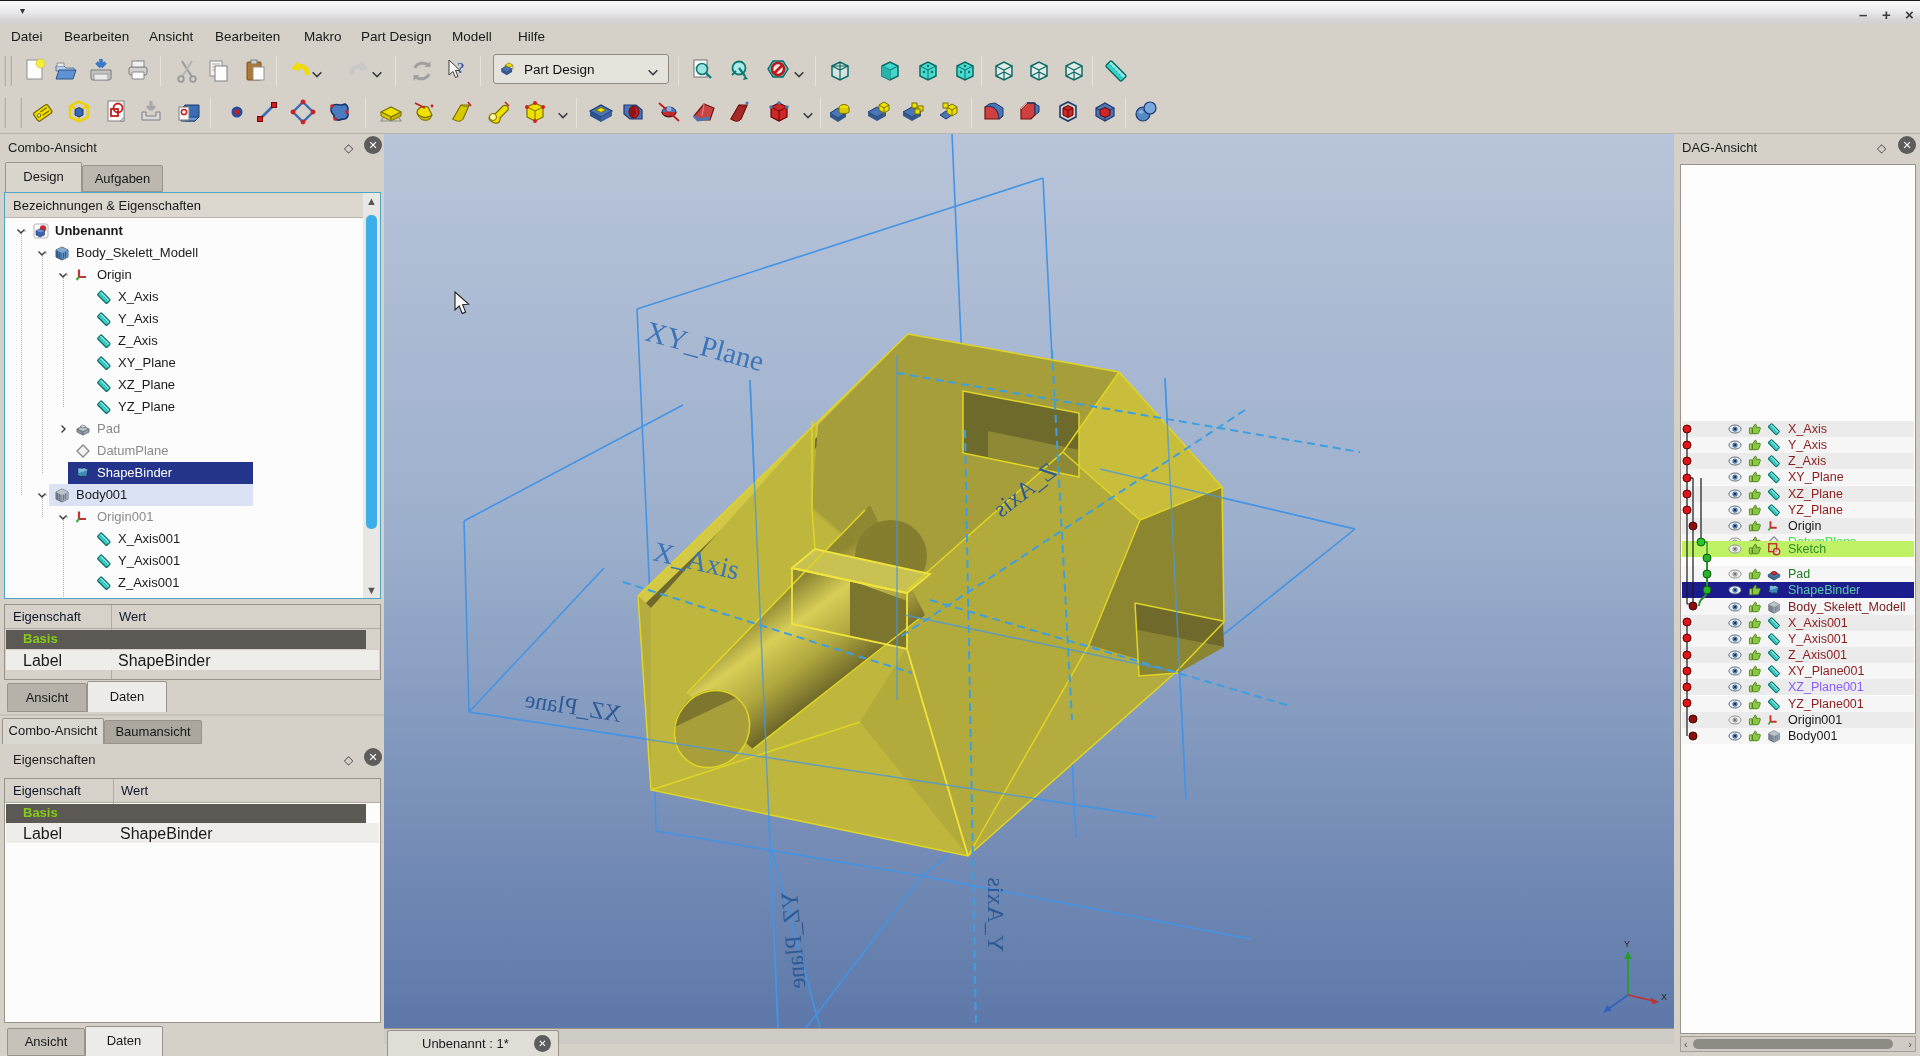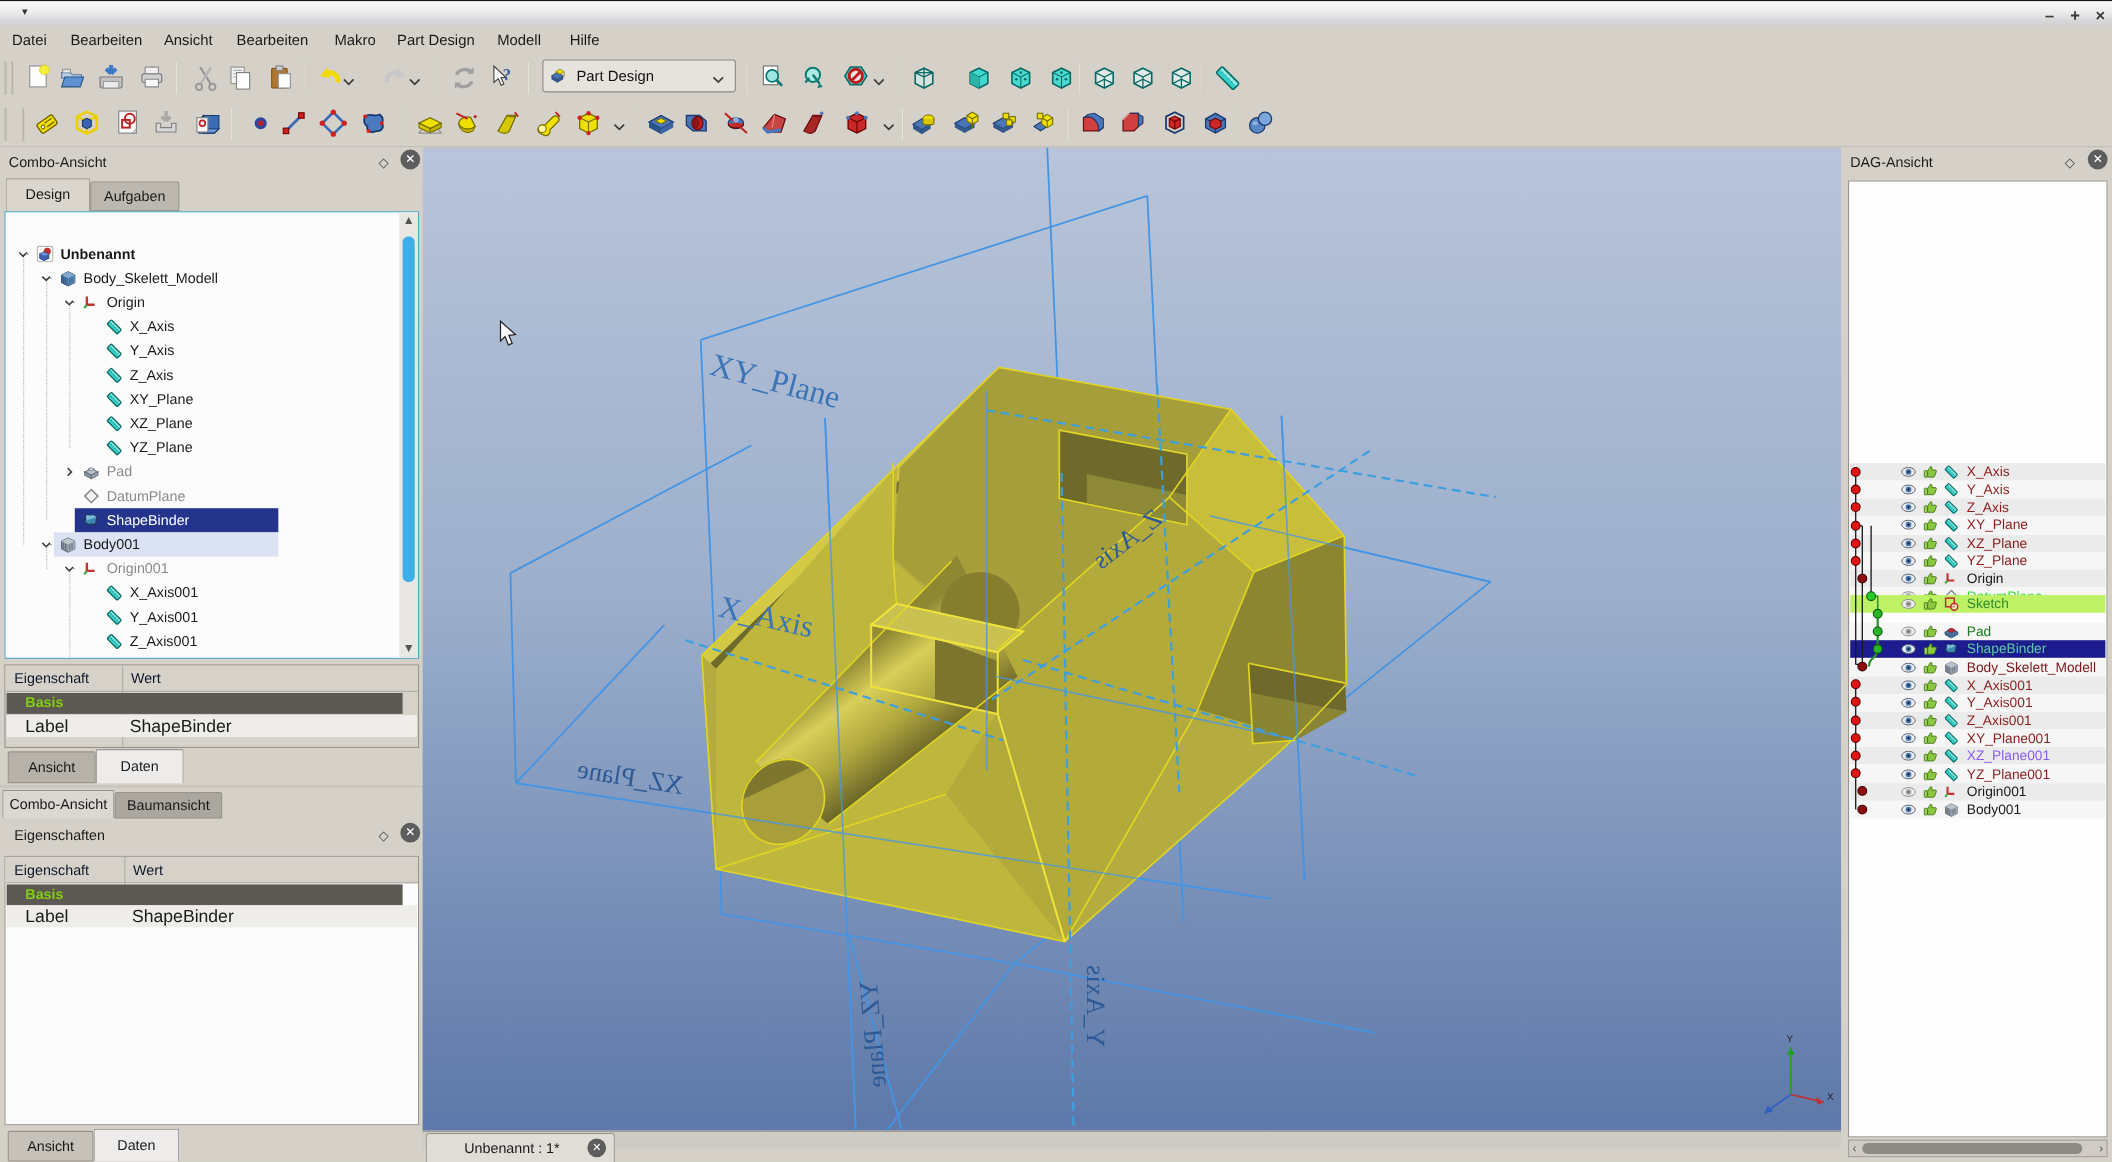--- a/index.html
+++ b/index.html
@@ -621,20 +621,23 @@
       <use href="#t-spheres"></use>
     </svg>
 </div>
 <div id="leftdock">
   <span class="ptitle" style="left:8px;top:6px">Combo-Ansicht</span>
   <span class="pdia" style="left:344px;top:7px">◇</span>
   <span class="pbtn" style="left:364px;top:2px">✕</span>
   <div class="tab tabon" style="left:5px;top:28px;width:77px;height:30px;line-height:28px">Design</div>
   <div class="tab taboff" style="left:82px;top:31px;width:81px;height:27px;line-height:25px">Aufgaben</div>
   <div id="tree">
+    <div id="treehead">
+        <span style="position:absolute;left:8px;top:5px">Bezeichnungen &amp; Eigenschaften</span>
+      </div>
     <div id="treerows">
       <div class="abs" style="left:16px;top:38px;width:1px;height:264px;border-left:1px dotted #b2b2b2"></div>
       <div class="abs" style="left:37px;top:60px;width:1px;height:220px;border-left:1px dotted #b2b2b2"></div>
       <div class="abs" style="left:58px;top:82px;width:1px;height:132px;border-left:1px dotted #b2b2b2"></div>
       <div class="abs" style="left:37px;top:302px;width:1px;height:22px;border-left:1px dotted #b2b2b2"></div>
       <div class="abs" style="left:58px;top:324px;width:1px;height:88px;border-left:1px dotted #b2b2b2"></div>
       <div class="trow" style="top:27px">
           <svg class="texp" style="left:10px" viewBox="0 0 12 12">
             <use href="#i-expo"></use>
           </svg>

